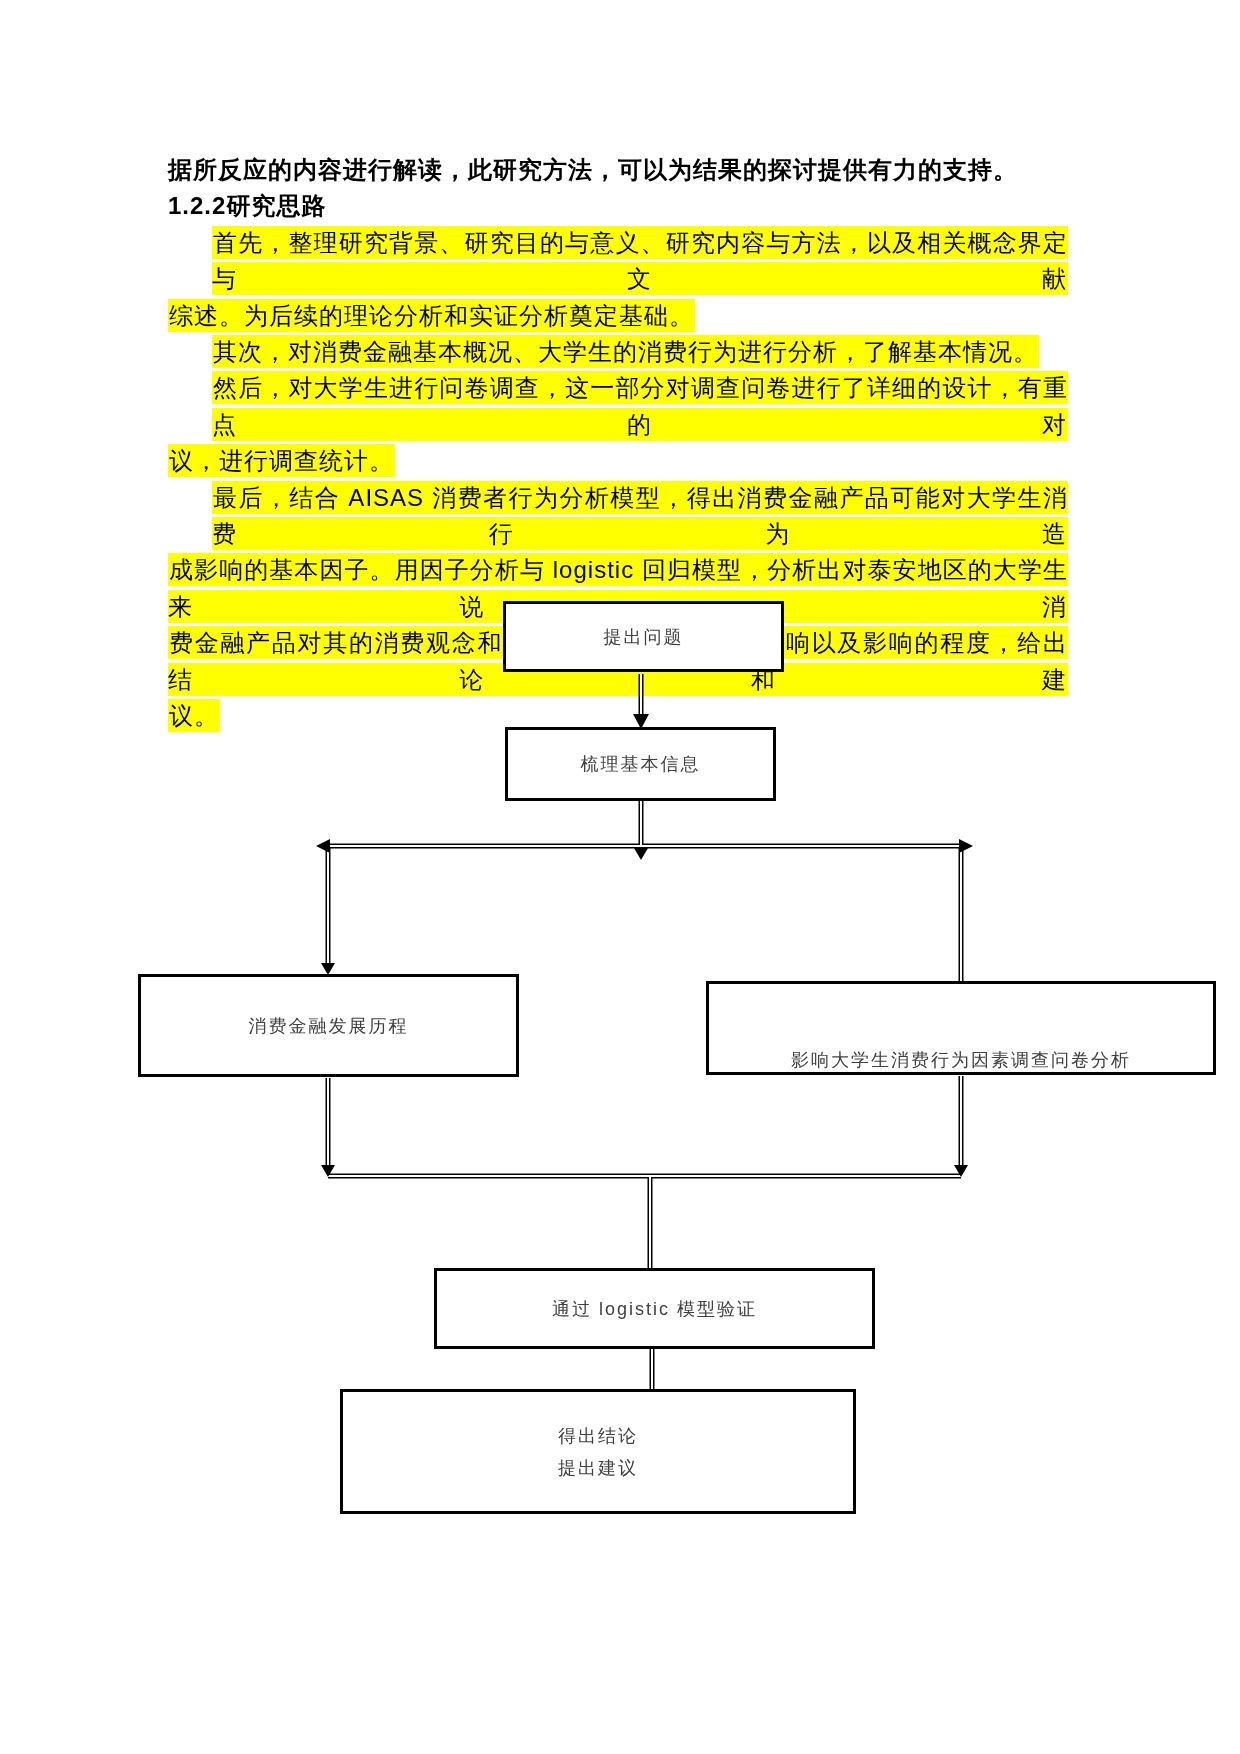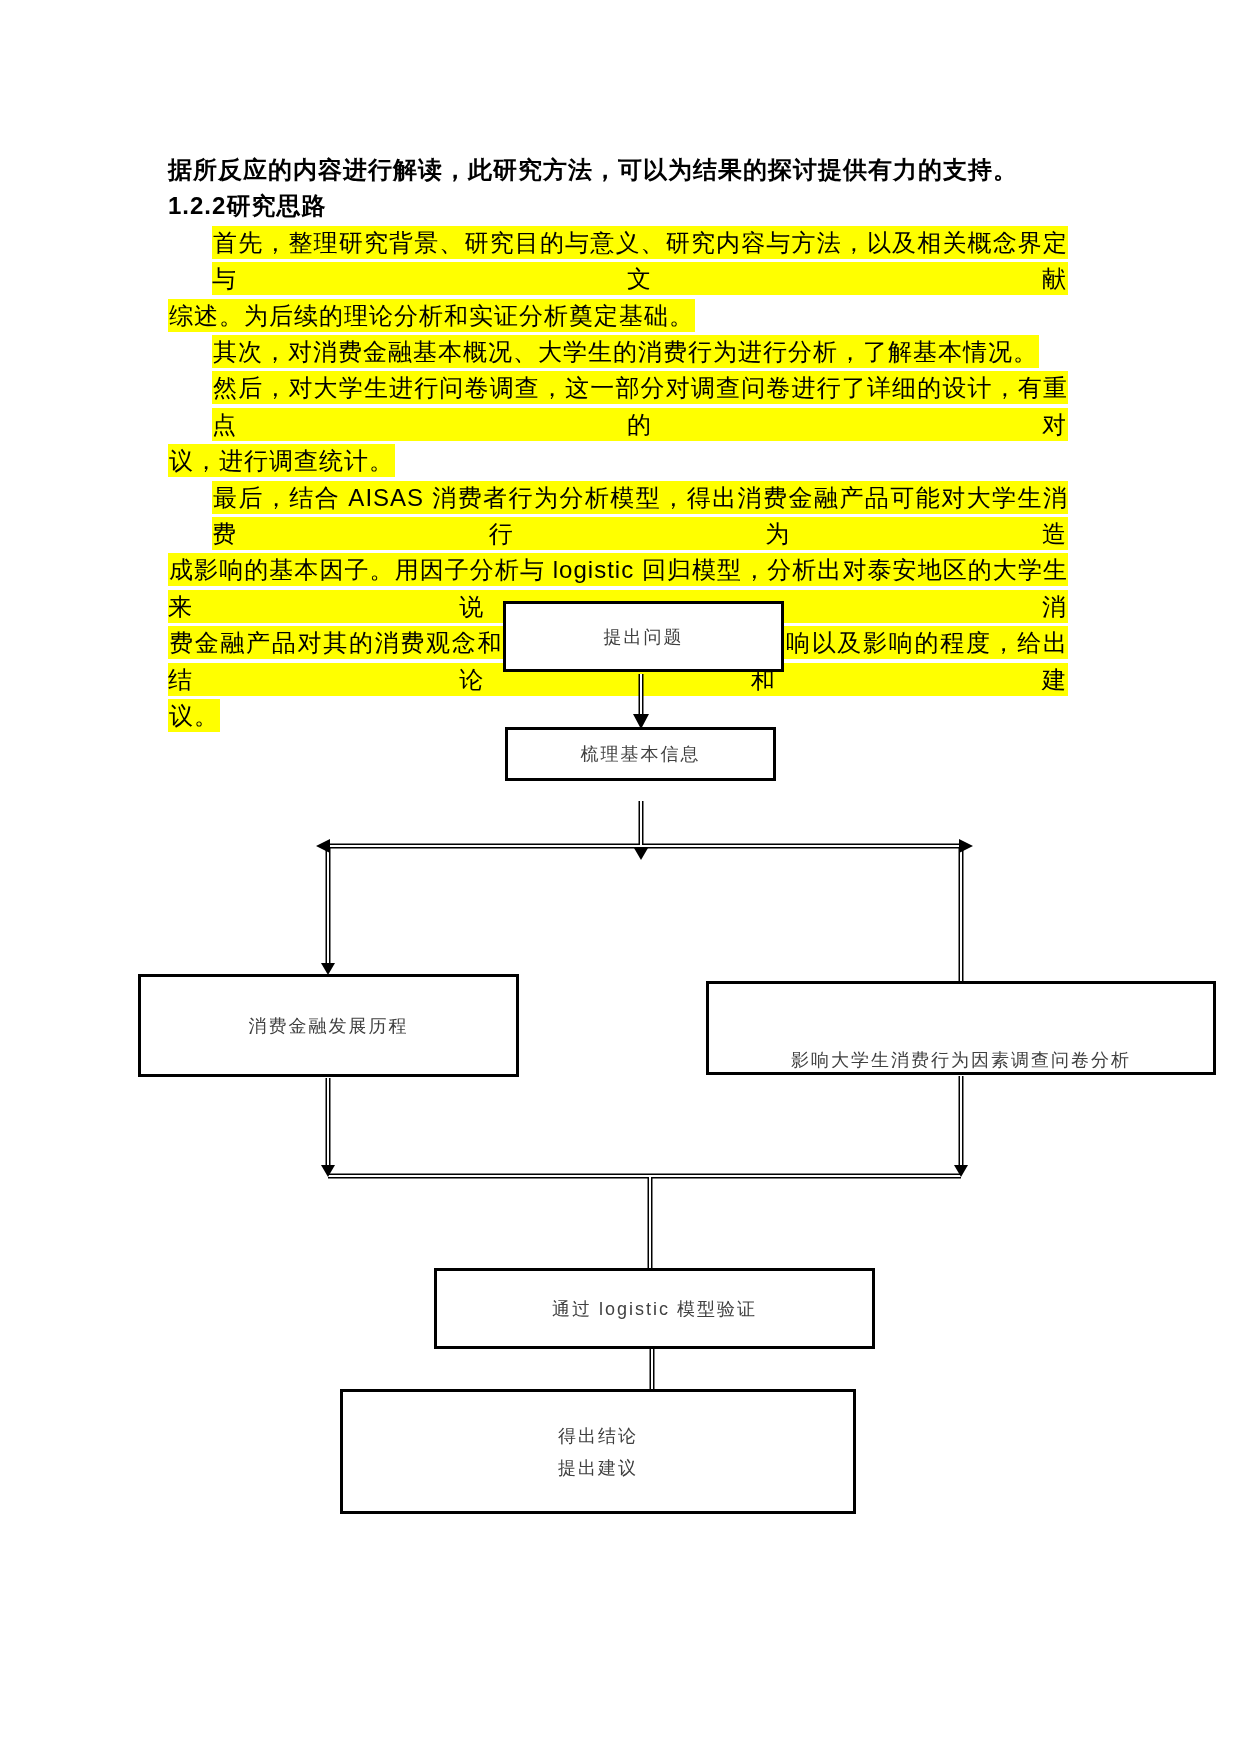--- a/index.html
+++ b/index.html
@@ -76,21 +76,21 @@
     <polygon points="328,975 321,963 335,963" fill="#000000"></polygon>
     <polygon points="328,1177 321,1165 335,1165" fill="#000000"></polygon>
     <polygon points="961,1177 954,1165 968,1165" fill="#000000"></polygon>
     <polygon points="652,1462 643,1448 661,1448" fill="#000000"></polygon>
   </svg>
 
   <div class="flow-node" style="left:503px;top:601px;width:281px;height:71px;">
     <span>提出问题</span>
   </div>
 
-  <div class="flow-node" style="left:505px;top:727px;width:271px;height:54px;">
+  <div class="flow-node" style="left:505px;top:727px;width:271px;height:74px;">
     <span>梳理基本信息</span>
   </div>
 
   <div class="flow-node" style="left:138px;top:974px;width:381px;height:103px;">
     <span>消费金融发展历程</span>
   </div>
 
   <div class="flow-node" style="left:706px;top:981px;width:510px;height:94px;justify-content:flex-end;">
     <span>影响大学生消费行为因素调查问卷分析</span>
   </div>

